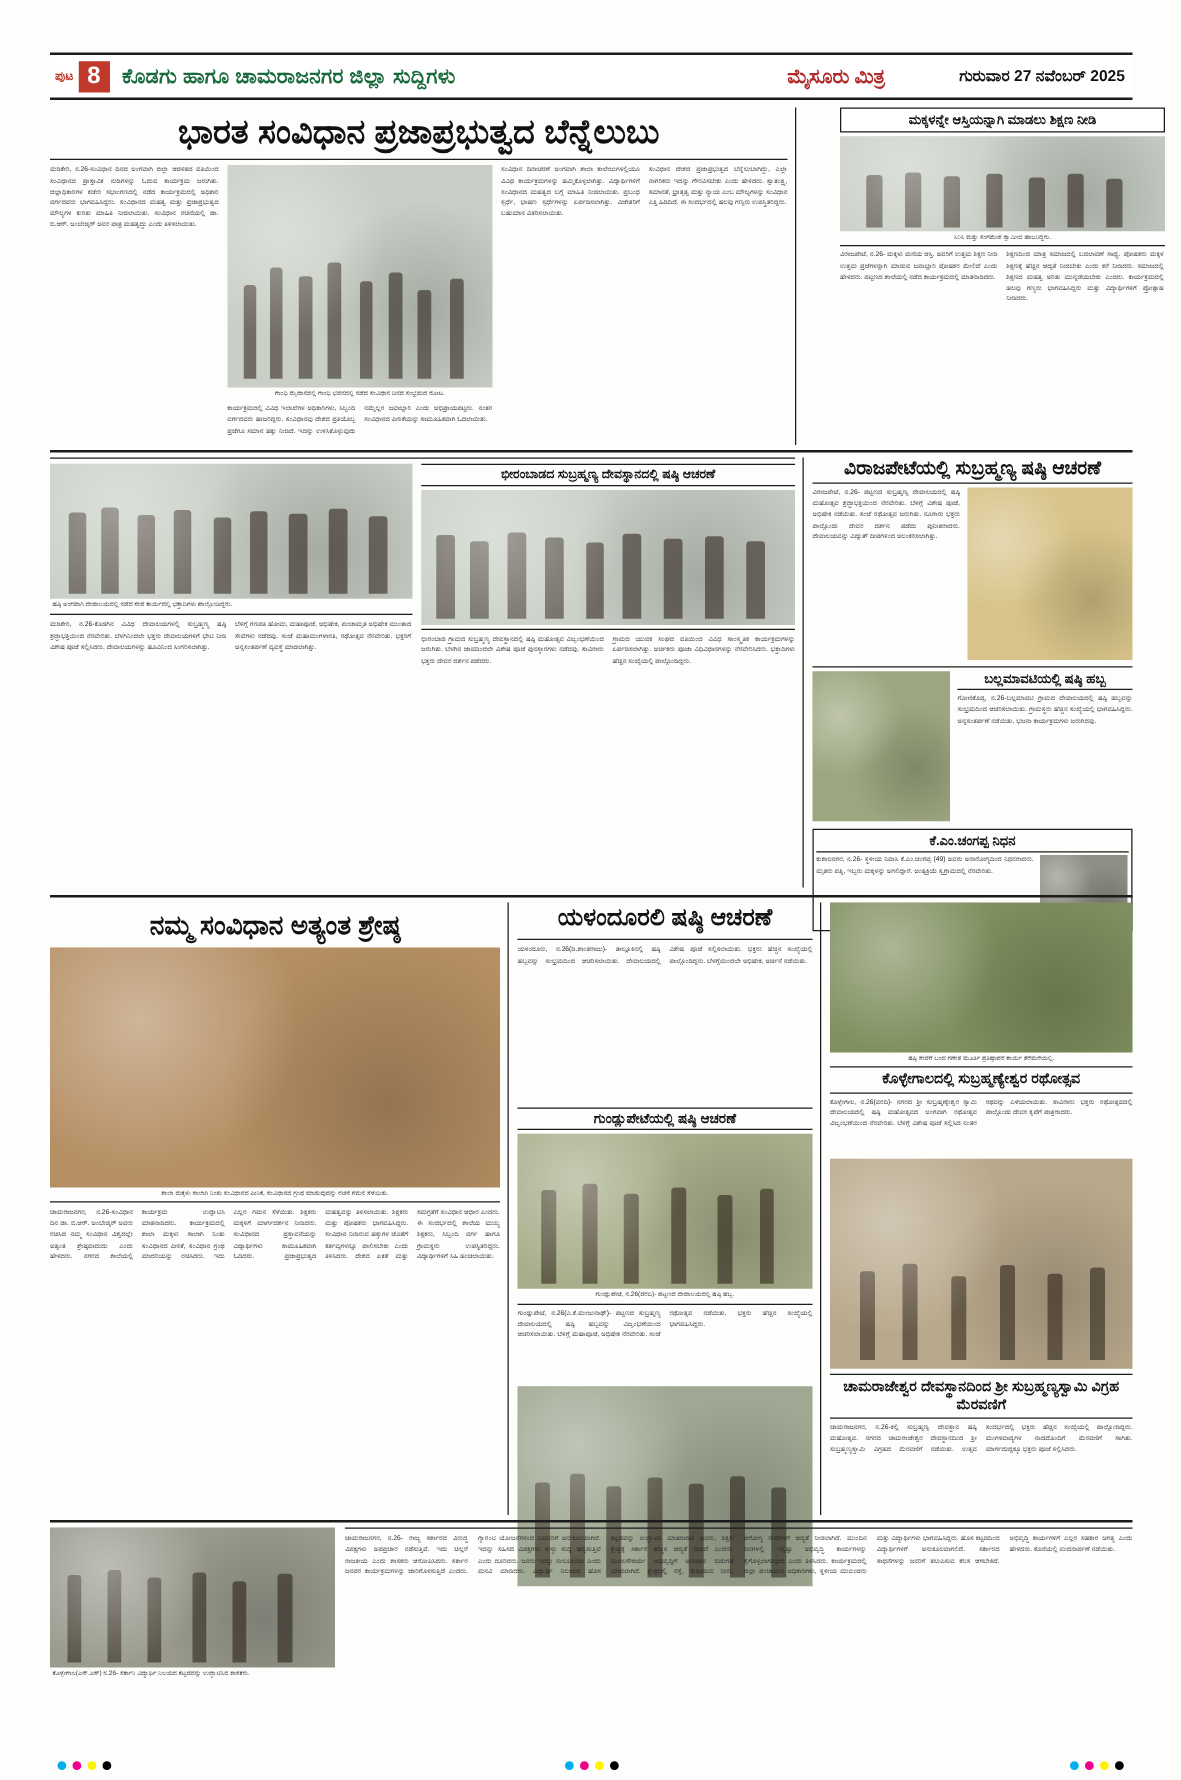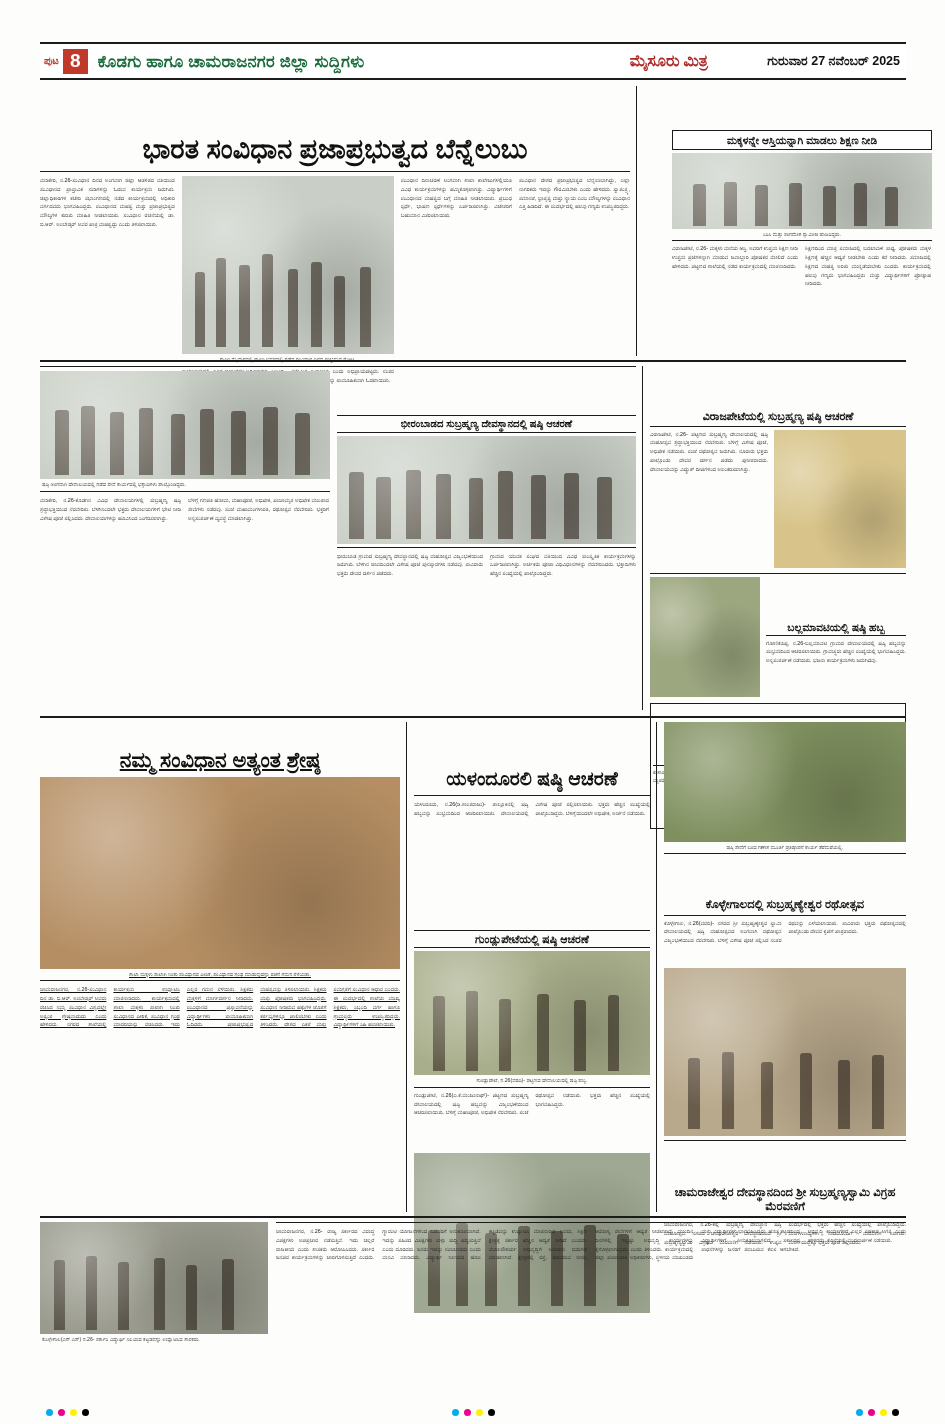--- a/index.html
+++ b/index.html
@@ -39,21 +39,21 @@
   }
   .mast-logo {
     margin-left:auto; margin-right:8px; font-size:16px; font-weight:bold;
     color:#b02a2a; font-family:"Liberation Serif", serif;
   }
   .mast-date {
     font-size:12.5px; font-weight:bold; color:#111; padding-right:6px;
     min-width:190px; text-align:right;
   }
   .hl {
-    font-weight:bold; color:#111; text-align:center; line-height:1.15;margin-top:44px;
+    font-weight:bold; color:#111; text-align:center; line-height:1.15;
   }
   .body-col {
     font-size:5.4px; line-height:1.62; text-align:justify; color:#222;
     hyphens:auto; word-break:break-word;
   }
   .cap {
     font-size:5.2px; color:#333; text-align:center; line-height:1.4; padding:2px 2px 0;
   }
   .ph { background:#c9cfc6; position:relative; overflow:hidden; }
   .ph::after{
@@ -206,21 +206,21 @@
               <div class="body-col">ಗ್ರಾಮದ ಯುವಕ ಸಂಘದ ವತಿಯಿಂದ ವಿವಿಧ ಸಾಂಸ್ಕೃತಿಕ ಕಾರ್ಯಕ್ರಮಗಳನ್ನು ಏರ್ಪಡಿಸಲಾಗಿತ್ತು. ಅರ್ಚಕರು ಪೂಜಾ ವಿಧಿವಿಧಾನಗಳನ್ನು ನೆರವೇರಿಸಿದರು. ಭಕ್ತಾದಿಗಳು ಹೆಚ್ಚಿನ ಸಂಖ್ಯೆಯಲ್ಲಿ ಪಾಲ್ಗೊಂಡಿದ್ದರು.</div>
             </div>
         </div>
       </div>
     </div>
   </div>
 
   <div class="abs rule-v" style="left:642px; top:366px; height:344px;"></div>
 
   <div class="abs" style="left:650px; top:366px; width:256px;">
-    <div class="hl" style="font-size:11px; padding-bottom:3px;">ವಿರಾಜಪೇಟೆಯಲ್ಲಿ ಸುಬ್ರಹ್ಮಣ್ಯ ಷಷ್ಠಿ ಆಚರಣೆ</div>
+    <div class="hl" style="font-size:15px; padding-bottom:3px;">ವಿರಾಜಪೇಟೆಯಲ್ಲಿ ಸುಬ್ರಹ್ಮಣ್ಯ ಷಷ್ಠಿ ಆಚರಣೆ</div>
     <div class="rule-h" style="margin-bottom:3px;"></div>
     <div style="display:flex; gap:6px;">
       <div style="width:118px;">
           <div class="body-col">ವಿರಾಜಪೇಟೆ, ನ.26- ಪಟ್ಟಣದ ಸುಬ್ರಹ್ಮಣ್ಯ ದೇವಾಲಯದಲ್ಲಿ ಷಷ್ಠಿ ಮಹೋತ್ಸವ ಶ್ರದ್ಧಾಭಕ್ತಿಯಿಂದ ನೆರವೇರಿತು. ಬೆಳಿಗ್ಗೆ ವಿಶೇಷ ಪೂಜೆ, ಅಭಿಷೇಕ ನಡೆಯಿತು. ಸಂಜೆ ರಥೋತ್ಸವ ಜರುಗಿತು. ನೂರಾರು ಭಕ್ತರು ಪಾಲ್ಗೊಂಡು ದೇವರ ದರ್ಶನ ಪಡೆದು ಪುನೀತರಾದರು. ದೇವಾಲಯವನ್ನು ವಿದ್ಯುತ್ ದೀಪಗಳಿಂದ ಅಲಂಕರಿಸಲಾಗಿತ್ತು.</div>
         </div>
       <div class="ph" style="width:132px; height:138px; background:#d8c48a;"></div>
     </div>
 
     <div class="rule-h" style="margin:5px 0 3px;"></div>
     <div style="display:flex; gap:6px;">
@@ -239,21 +239,21 @@
         <div style="width:174px;">
             <div class="body-col">ಕುಶಾಲನಗರ, ನ.26- ಸ್ಥಳೀಯ ನಿವಾಸಿ ಕೆ.ಎಂ.ಚಂಗಪ್ಪ (49) ಅವರು ಅನಾರೋಗ್ಯದಿಂದ ನಿಧನರಾದರು. ಮೃತರು ಪತ್ನಿ, ಇಬ್ಬರು ಮಕ್ಕಳನ್ನು ಅಗಲಿದ್ದಾರೆ. ಅಂತ್ಯಕ್ರಿಯೆ ಸ್ವಗ್ರಾಮದಲ್ಲಿ ನೆರವೇರಿತು.</div>
           </div>
         <div class="ph" style="width:70px; height:58px; background:#8d8f84;"></div>
       </div>
     </div>
   </div>
 
   <div class="abs rule-h2" style="left:40px; top:716px; width:866px;"></div>
 
-  <div class="abs" style="left:40px; top:702px; width:360px;text-decoration:underline;">
+  <div class="abs" style="left:40px; top:727px; width:360px;">
     <div class="hl" style="font-size:21px; padding:2px 0 5px;">ನಮ್ಮ ಸಂವಿಧಾನ ಅತ್ಯಂತ ಶ್ರೇಷ್ಠ</div>
     <div class="ph" style="width:360px; height:192px; background:#b58e63;"></div>
     <div class="cap">ಶಾಲಾ ಮಕ್ಕಳು ಸಾಲಾಗಿ ನಿಂತು ಸಂವಿಧಾನದ ಪೀಠಿಕೆ, ಸಂವಿಧಾನದ ಗ್ರಂಥ ಮಾಡುವುದನ್ನು ರಚನೆ ಗಮನ ಸೆಳೆಯಿತು.</div>
     <div class="rule-h" style="margin:2px 0 4px;"></div>
     <div class="cols5 body-col" style="column-gap:7px;">
       <span>ಚಾಮರಾಜನಗರ, ನ.26-ಸಂವಿಧಾನ ದಿನ ಡಾ. ಬಿ.ಆರ್. ಅಂಬೇಡ್ಕರ್ ಅವರು ರಚಿಸಿದ ನಮ್ಮ ಸಂವಿಧಾನ ವಿಶ್ವದಲ್ಲೇ ಅತ್ಯಂತ ಶ್ರೇಷ್ಠವಾದುದು ಎಂದು ಹೇಳಿದರು. ನಗರದ ಶಾಲೆಯಲ್ಲಿ ಕಾರ್ಯಕ್ರಮ ಉದ್ಘಾಟಿಸಿ ಮಾತನಾಡಿದರು.</span>
       <span>ಕಾರ್ಯಕ್ರಮದಲ್ಲಿ ಶಾಲಾ ಮಕ್ಕಳು ಸಾಲಾಗಿ ನಿಂತು ಸಂವಿಧಾನದ ಪೀಠಿಕೆ, ಸಂವಿಧಾನ ಗ್ರಂಥ ಮಾದರಿಯನ್ನು ರಚಿಸಿದರು. ಇದು ಎಲ್ಲರ ಗಮನ ಸೆಳೆಯಿತು. ಶಿಕ್ಷಕರು ಮಕ್ಕಳಿಗೆ ಮಾರ್ಗದರ್ಶನ ನೀಡಿದರು.</span>
       <span>ಸಂವಿಧಾನದ ಪ್ರಸ್ತಾವನೆಯನ್ನು ವಿದ್ಯಾರ್ಥಿಗಳು ಸಾಮೂಹಿಕವಾಗಿ ಓದಿದರು. ಪ್ರಜಾಪ್ರಭುತ್ವದ ಮಹತ್ವವನ್ನು ತಿಳಿಸಲಾಯಿತು. ಶಿಕ್ಷಕರು ಮತ್ತು ಪೋಷಕರು ಭಾಗವಹಿಸಿದ್ದರು.</span>
       <span>ಸಂವಿಧಾನ ನೀಡಿರುವ ಹಕ್ಕುಗಳ ಜೊತೆಗೆ ಕರ್ತವ್ಯಗಳನ್ನೂ ಪಾಲಿಸಬೇಕು ಎಂದು ತಿಳಿಸಿದರು. ದೇಶದ ಏಕತೆ ಮತ್ತು ಸಮಗ್ರತೆಗೆ ಸಂವಿಧಾನ ಆಧಾರ ಎಂದರು.</span>
       <span>ಈ ಸಂದರ್ಭದಲ್ಲಿ ಶಾಲೆಯ ಮುಖ್ಯ ಶಿಕ್ಷಕರು, ಸಿಬ್ಬಂದಿ ವರ್ಗ ಹಾಗೂ ಗ್ರಾಮಸ್ಥರು ಉಪಸ್ಥಿತರಿದ್ದರು. ವಿದ್ಯಾರ್ಥಿಗಳಿಗೆ ಸಿಹಿ ಹಂಚಲಾಯಿತು.</span>

